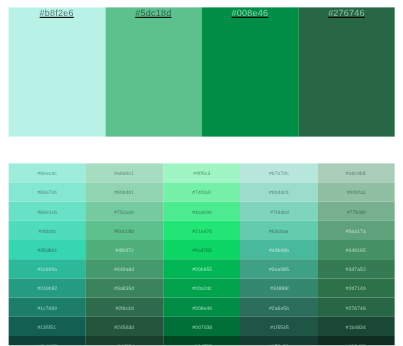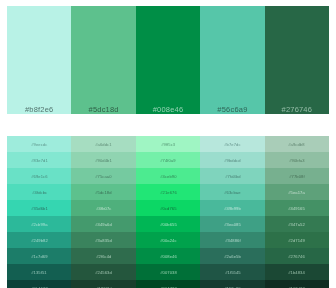--- a/index.html
+++ b/index.html
@@ -30,22 +30,23 @@
     width: 322px;
     height: 108px;
     display: flex;
     flex-direction: row;
     overflow: hidden;
   }
   .hero-swatch {
     flex: 1 1 0;
     position: relative;
     display: flex;
-    align-items: flex-end;
+    align-items: flex-start;
     justify-content: center;
+    text-decoration: underline;
   }
   .hero-label {
     font-size: 7.5px;
     letter-spacing: 0.2px;
     white-space: nowrap;
     text-align: center;
     opacity: 0.92;
   }
 
   
@@ -88,23 +89,20 @@
   <div class="hero-band">
     <div class="hero-swatch" style="background-color: rgb(184, 242, 230);">
       <span class="hero-label" style="color: rgb(76, 107, 102);">#b8f2e6</span>
     </div>
     <div class="hero-swatch" style="background-color: rgb(93, 193, 141);">
       <span class="hero-label" style="color: rgb(44, 90, 66);">#5dc18d</span>
     </div>
     <div class="hero-swatch" style="background-color: rgb(0, 142, 70);">
       <span class="hero-label" style="color: rgb(159, 217, 187);">#008e46</span>
     </div>
-    <div class="hero-swatch" style="background-color: rgb(86, 198, 169);">
-      <span class="hero-label" style="color: rgb(43, 94, 81);">#56c6a9</span>
-    </div>
     <div class="hero-swatch" style="background-color: rgb(39, 103, 70);">
       <span class="hero-label" style="color: rgb(156, 194, 174);">#276746</span>
     </div>
   </div>
 
   <div class="ramp-grid">
       <div class="ramp-col">
         <div class="ramp-cell" style="background-color: rgb(158, 236, 220);">
           <span class="ramp-label" style="color: rgb(74, 122, 114);">#9eecdc</span>
         </div>

